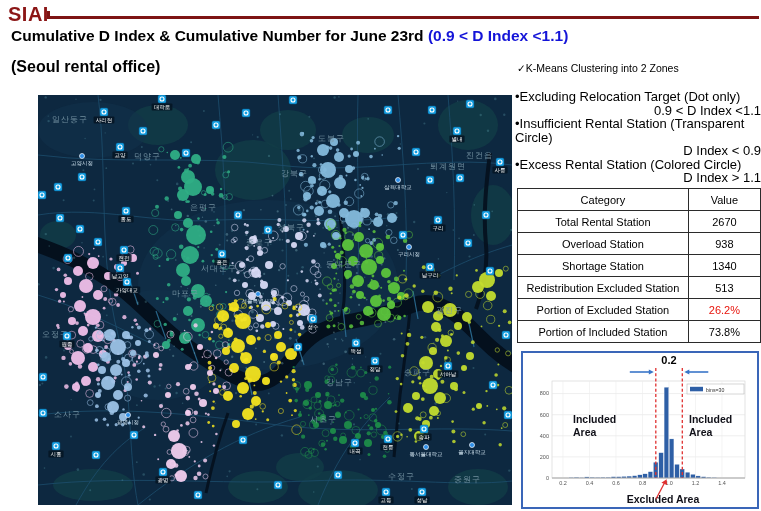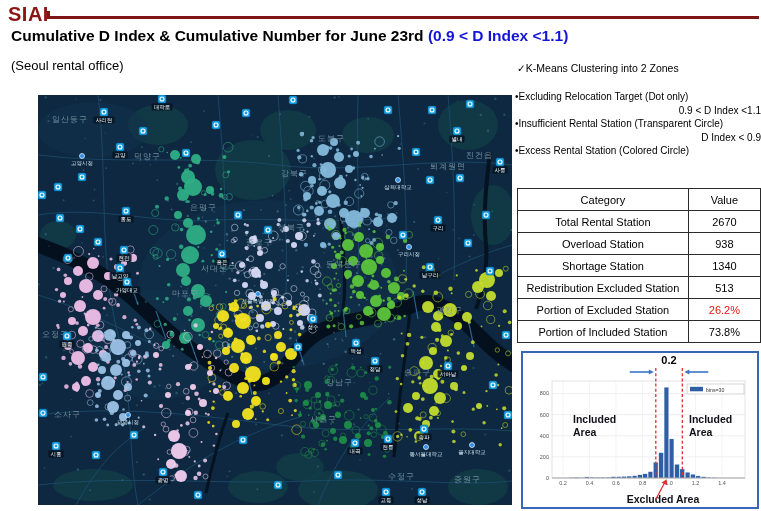--- a/index.html
+++ b/index.html
@@ -4,24 +4,24 @@
 <style>
   html,body{margin:0;padding:0;}
   body{width:761px;height:511px;position:relative;overflow:hidden;background:#fff;
        font-family:"Liberation Sans",sans-serif;color:#000;}
   .abs{position:absolute;}
   .logo{left:8px;top:3px;font-size:20px;font-weight:800;letter-spacing:.5px;color:#8B1616;}
   .rule{left:47px;top:16px;right:2px;height:3px;background:#7e1414;}
   .rule:before{content:"";position:absolute;left:0;top:-5px;width:3px;height:5px;background:#7e1414;}
   .title{left:11px;top:27px;font-size:15.5px;font-weight:bold;white-space:nowrap;}
   .title .blue{color:#1414d8;}
-  .subtitle{left:11px;top:58px;font-size:13px;font-weight:normal;}
+  .subtitle{left:11px;top:58px;font-size:16px;font-weight:bold;}
   .map-wrap{left:38px;top:95px;width:474px;height:410px;background:#c4b5fd;}
   .kmeans{left:517px;top:62px;font-size:10.5px;}
-  .bullets{left:515px;top:90px;width:246px;font-size:10px;line-height:13.5px;}
+  .bullets{left:515px;top:90px;width:246px;font-size:13px;line-height:13.5px;}
   .b-sub{padding-left:5px;text-align:right;}
   table.summary{position:absolute;left:517px;top:188px;border-collapse:collapse;
        font-size:11px;table-layout:fixed;}
   table.summary td,table.summary th{border:1px solid #2b2b2b;text-align:center;
        font-weight:normal;height:21px;padding:0 2px;margin-top:26px;}
   table.summary .c1{width:168px;}
   table.summary .c2{width:68px;}
   td.red{color:#e8150c;font-weight:bold;}
   .hist-panel{left:521px;top:351px;width:234px;height:154px;border:2px solid #3a66b8;background:#f97316;}
 </style>
@@ -1612,20 +1612,21 @@
   <div class="b-item">
     <div>•Excluding Relocation Target (Dot only)</div>
     <div class="b-sub">0.9 &lt; D Index &lt;1.1</div>
   </div>
   <div class="b-item">
     <div>•Insufficient Rental Station (Transparent Circle)</div>
     <div class="b-sub">D Index &lt; 0.9</div>
   </div>
   <div class="b-item">
     <div>•Excess Rental Station (Colored Circle)</div>
+    <div class="b-sub">D Index &gt; 1.1</div>
   </div>
 </div>
 
 <table class="summary">
   <tbody>
       <tr>
     <th class="c1">Category</th>
     <th class="c2">Value</th>
   </tr>
   <tr>

